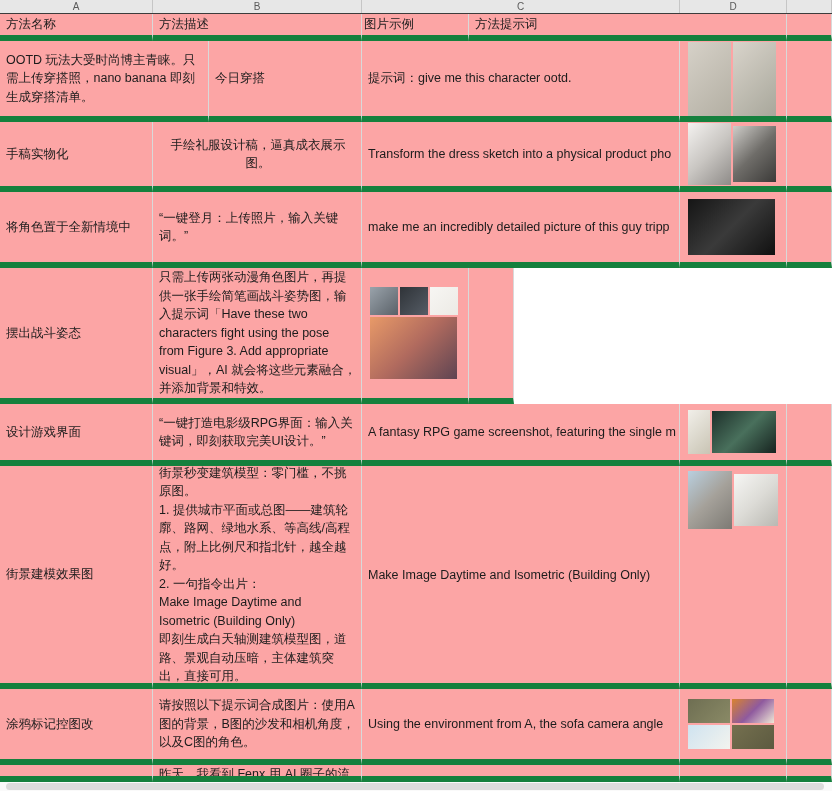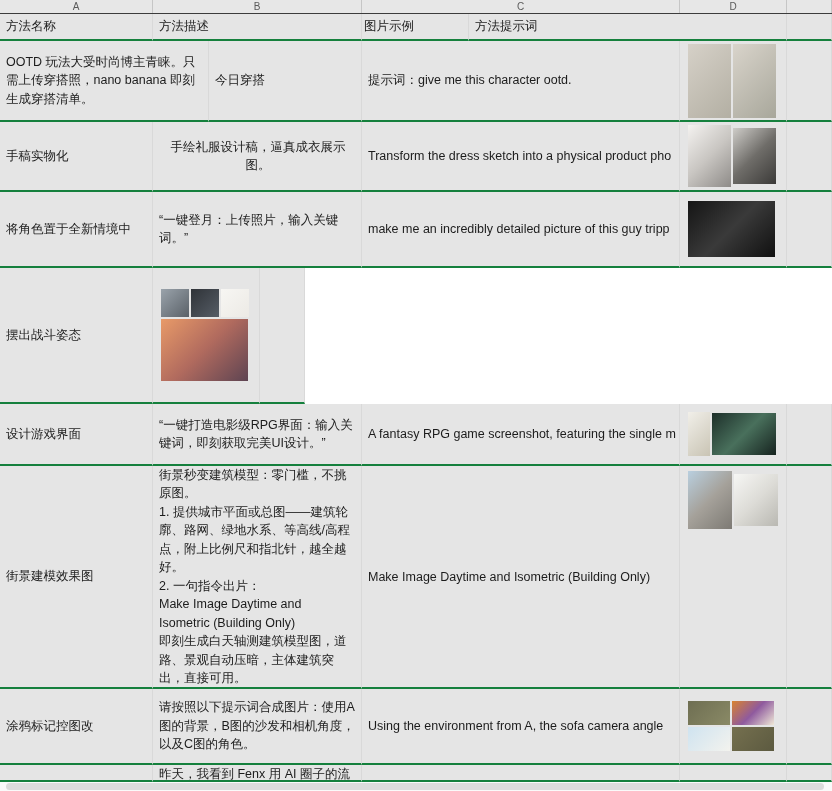--- a/index.html
+++ b/index.html
@@ -7,22 +7,22 @@
   #sheet{position:relative;width:832px;height:791px;background:#fff;overflow:hidden;}
 
   
   #letters{display:flex;height:14px;background:#e7e7e7;border-bottom:1px solid #3c3c3c;box-sizing:border-box;}
   .letter-cell{box-sizing:border-box;height:100%;border-right:1px solid #c6c6c6;
     font-size:10px;line-height:13px;color:#5a5a5a;text-align:center;overflow:hidden;}
 
   
   #grid{position:relative;}
   .row{display:flex;box-sizing:border-box;}
-  .cell{box-sizing:border-box;border-right:1px solid #d9d9d9;border-bottom:2px solid #15803d;
-    overflow:hidden;display:flex;align-items:center;background:#e5e5e5;}
+  .cell{box-sizing:border-box;border-right:1px solid #d9d9d9;border-bottom:6px solid #15803d;
+    overflow:hidden;display:flex;align-items:center;background:#fca5a5;}
   .cell.a{padding:0 4px 0 6px;font-size:12.5px;}
   .cell.b{padding:1px 4px 1px 6px;font-size:12.5px;line-height:18.5px;white-space:pre-wrap;}
   .cell.c{padding:0 2px 0 6px;font-size:12.5px;white-space:nowrap;}
   .cell.d{padding:2px 2px;}
   .cell.e{}
   .hdr .cell{font-size:12.5px;}
   .row.partial .cell{align-items:flex-start;}
   .row.partial .cell.b{line-height:16px;}
 
   .thumbwrap{display:flex;flex-wrap:wrap;align-content:center;align-items:center;width:92px;margin:0 auto;}
@@ -84,20 +84,21 @@
         <div class="cell c" style="width: 318px;">make me an incredibly detailed picture of this guy tripp</div>
         <div class="cell d" style="width: 107px;">
           <div class="thumbwrap">
             <div class="thumb" style="width: 87px; height: 56px; background: linear-gradient(135deg, rgb(21, 21, 21), rgb(58, 58, 58), rgb(16, 16, 16));"></div>
           </div>
         </div>
         <div class="cell e" style="width: 45px;"></div>
       </div>
       <div class="row" style="height: 136px;">
         <div class="cell a" style="width: 153px;">摆出战斗姿态</div>
+        <div class="cell b" style="width: 209px;">只需上传两张动漫角色图片，再提供一张手绘简笔画战斗姿势图，输入提示词「Have these two characters fight using the pose from Figure 3. Add appropriate visual」，AI 就会将这些元素融合，并添加背景和特效。</div>
         <div class="cell d" style="width: 107px;">
           <div class="thumbwrap">
             <div class="thumb" style="width: 28px; height: 28px; background: linear-gradient(135deg, rgb(154, 163, 171), rgb(90, 97, 104));"></div>
             <div class="thumb" style="width: 28px; height: 28px; background: linear-gradient(135deg, rgb(47, 51, 56), rgb(86, 93, 102));"></div>
             <div class="thumb" style="width: 28px; height: 28px; background: linear-gradient(135deg, rgb(247, 246, 243), rgb(236, 234, 229));"></div>
             <div class="thumb" style="width: 87px; height: 62px; background: linear-gradient(135deg, rgb(232, 154, 104), rgb(176, 106, 94), rgb(94, 68, 82));"></div>
           </div>
         </div>
         <div class="cell e" style="width: 45px;"></div>
       </div>

